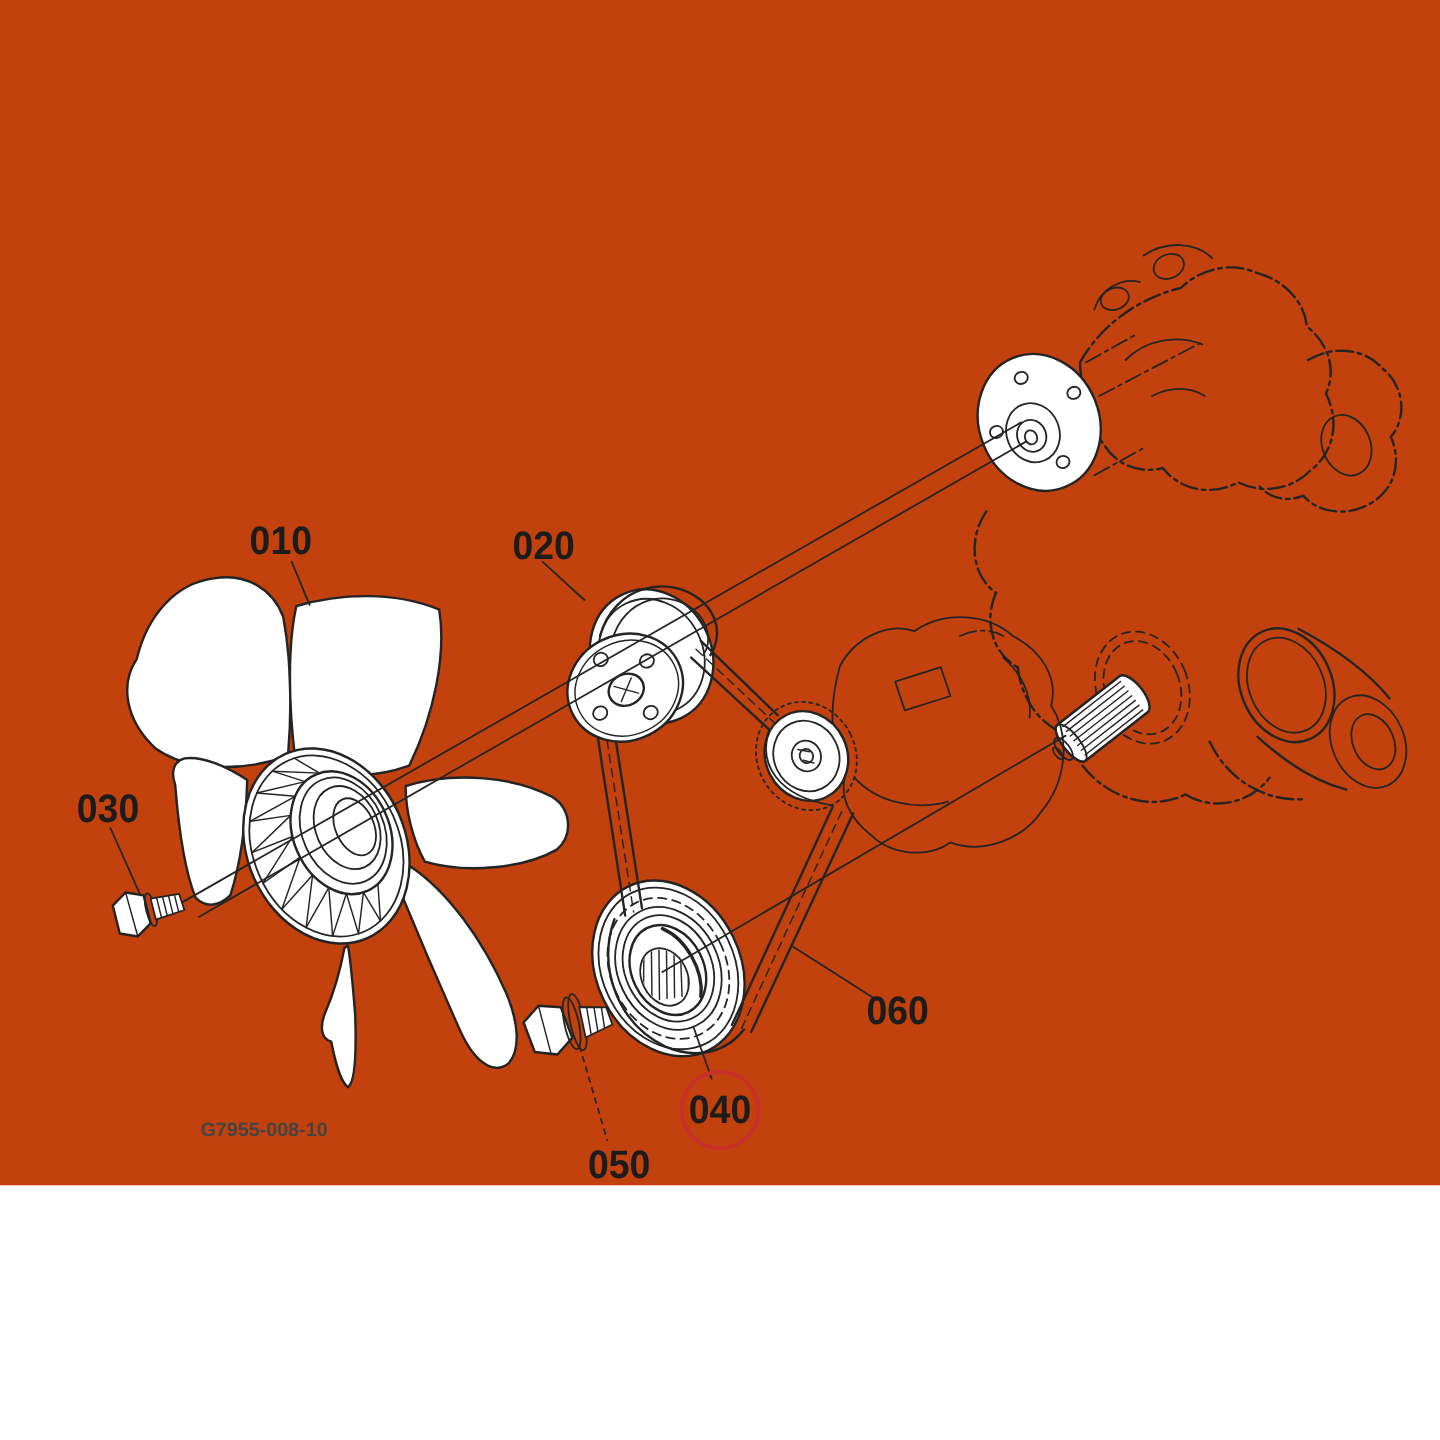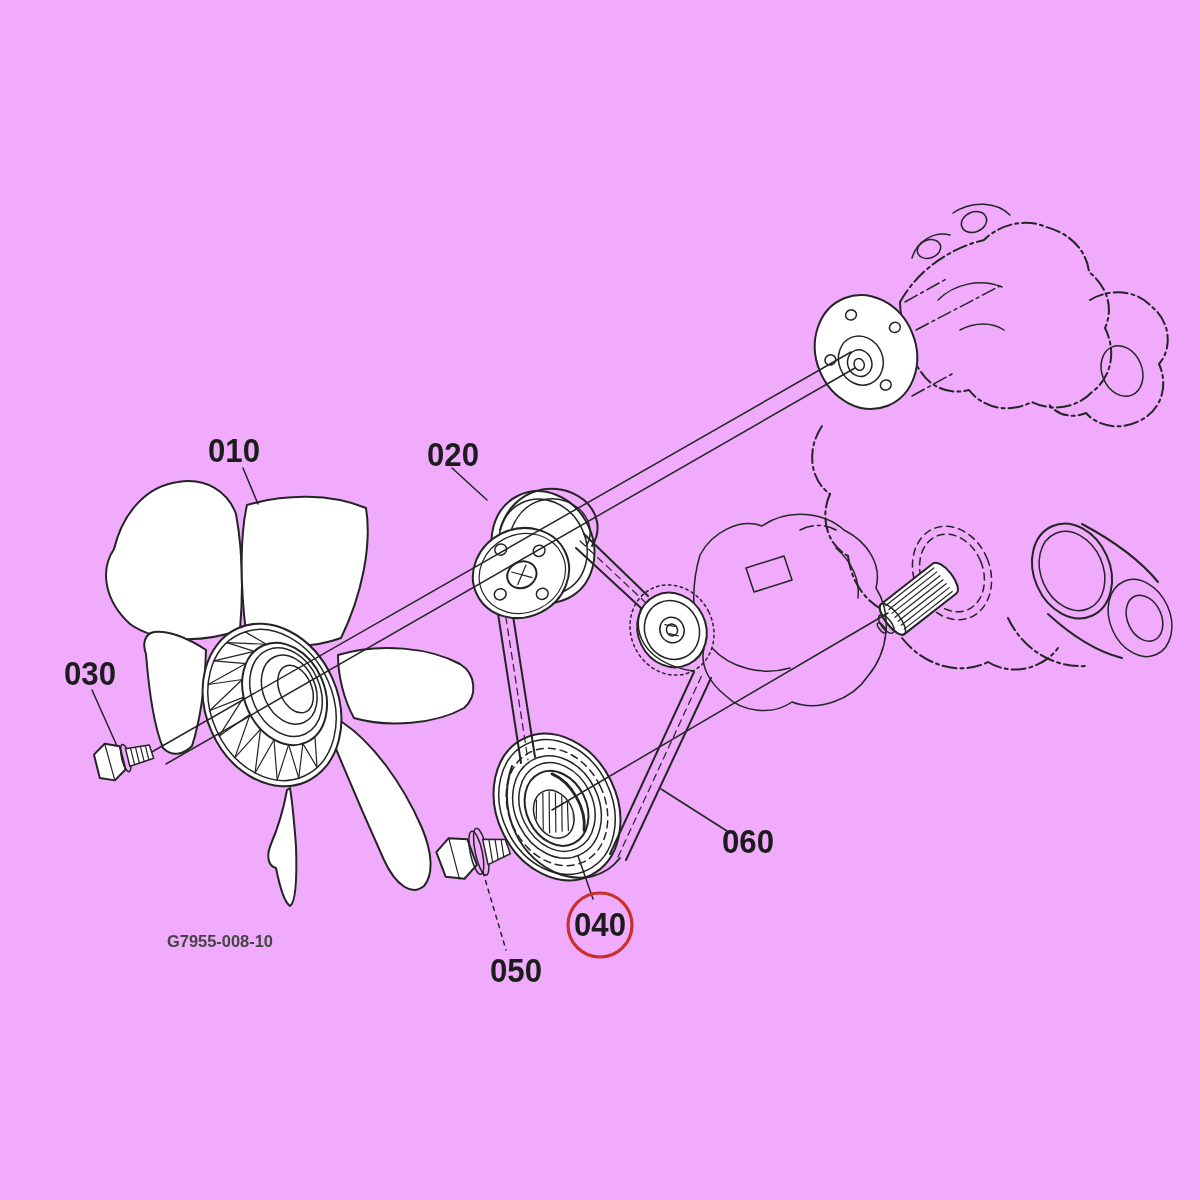--- a/index.html
+++ b/index.html
@@ -1,16 +1,16 @@
 <!DOCTYPE html>
 <html><head>
 <meta charset="utf-8">
 <style>
   html,body{margin:0;padding:0;background:#ffffff;}
-  .page{width:1200px;height:1200px;background:#f0abfc;position:relative;overflow:hidden;}
+  .page{width:1200px;height:988px;background:#c2410c;position:relative;overflow:hidden;}
   svg{display:block;}
   .ln{fill:none;stroke:#242424;stroke-width:2;stroke-linecap:round;stroke-linejoin:round;}
   .thin{stroke-width:1.5;}
   .hair{stroke-width:1.2;}
   .thick{stroke-width:2.8;}
   .wfill{fill:#ffffff;}
   .phantom{stroke-dasharray:14 4 3 4;}
   .dash{stroke-dasharray:7 5;}
   .dashsm{stroke-dasharray:4 5;}
   .dot{stroke-dasharray:2.5 3.5;}

